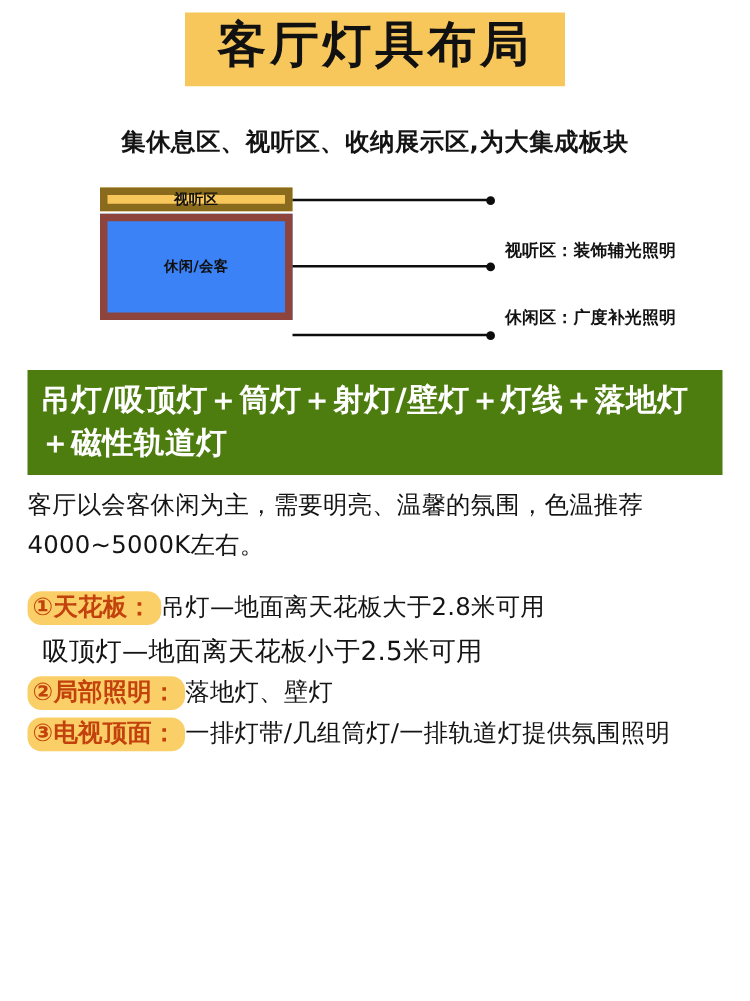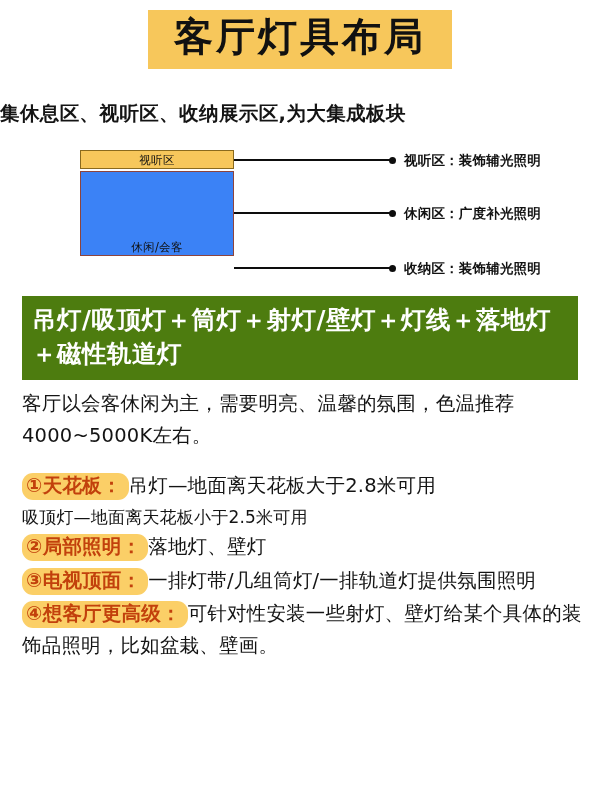--- a/index.html
+++ b/index.html
@@ -41,21 +41,21 @@
     color: #111111;
     white-space: nowrap;
   }
 
   
   .subtitle {
     position: absolute;
     left: 0;
     top: 100px;
     width: 600px;
-    text-align: left;
+    text-align: center;
     font-size: 19.5px;
     font-weight: 700;
     letter-spacing: 0.4px;
     color: #141414;
   }
 
   
   .diagram {
     position: absolute;
     left: 0;
@@ -68,26 +68,26 @@
     left: 80px;
     top: 0px;
     width: 154px;
     height: 127px;
   }
   .zone {
     position: absolute;
     left: 0;
     width: 100%;
     box-sizing: border-box;
-    border: 1px solid #3b82f6;
+    border: 6px solid #3b82f6;
     display: flex;
-    align-items: flex-end;
+    align-items: center;
     justify-content: center;
     font-size: 11.5px;
-    font-weight: 400;
+    font-weight: 700;
     color: #101010;
     letter-spacing: 0.3px;
   }
   .zone-av {
     top: 0;
     height: 19px;
     background: #F7C75B;
     border-color: #8a6a1d;
   }
   .zone-lounge {
@@ -118,20 +118,21 @@
     background: #0d0d0d;
   }
   .callout {
     position: absolute;
     left: 404px;
     font-size: 13.5px;
     font-weight: 700;
     color: #121212;
     letter-spacing: 0.2px;
     white-space: nowrap;
+    margin-top: 40px;
   }
   .row1 .leader { top: 9px;  width: 156px; }
   .row1 .leader-dot { left: 389px; top: 6.5px; }
   .row1 .callout { top: 2px; }
 
   .row2 .leader { top: 62px; width: 156px; }
   .row2 .leader-dot { left: 389px; top: 59.5px; }
   .row2 .callout { top: 55px; text-align: right; }
 
   .row3 .leader { top: 117px; width: 156px; }
@@ -187,24 +188,25 @@
     font-weight: 700;
     color: #c2410c;
     display: inline;
     box-decoration-break: clone;
     -webkit-box-decoration-break: clone;
   }
   .item-text {
     font-weight: 400;
   }
   .sub-line {
-    font-size: 17px;
+    font-size: 21px;
     line-height: 1.62;
     color: #141414;
     letter-spacing: 0.2px;
+    margin-left: 12px;
   }
 </style>
 </head>
 <body>
 
 <div class="page">
 
   <div class="title-wrap">
     <span class="title-banner">客厅灯具布局</span>
   </div>
@@ -254,19 +256,16 @@
     <div class="sub-line">吸顶灯—地面离天花板小于2.5米可用</div>
 
     <div class="list-item">
       <span class="chip">②局部照明：</span><span class="item-text">落地灯、壁灯</span>
     </div>
 
     <div class="list-item">
       <span class="chip">③电视顶面：</span><span class="item-text">一排灯带/几组筒灯/一排轨道灯提供氛围照明</span>
     </div>
 
-    <div class="list-item">
-      <span class="chip">④想客厅更高级：</span><span class="item-text">可针对性安装一些射灯、壁灯给某个具体的装饰品照明，比如盆栽、壁画。</span>
-    </div>
 
   </div>
 
 </div>
 
 </body></html>

